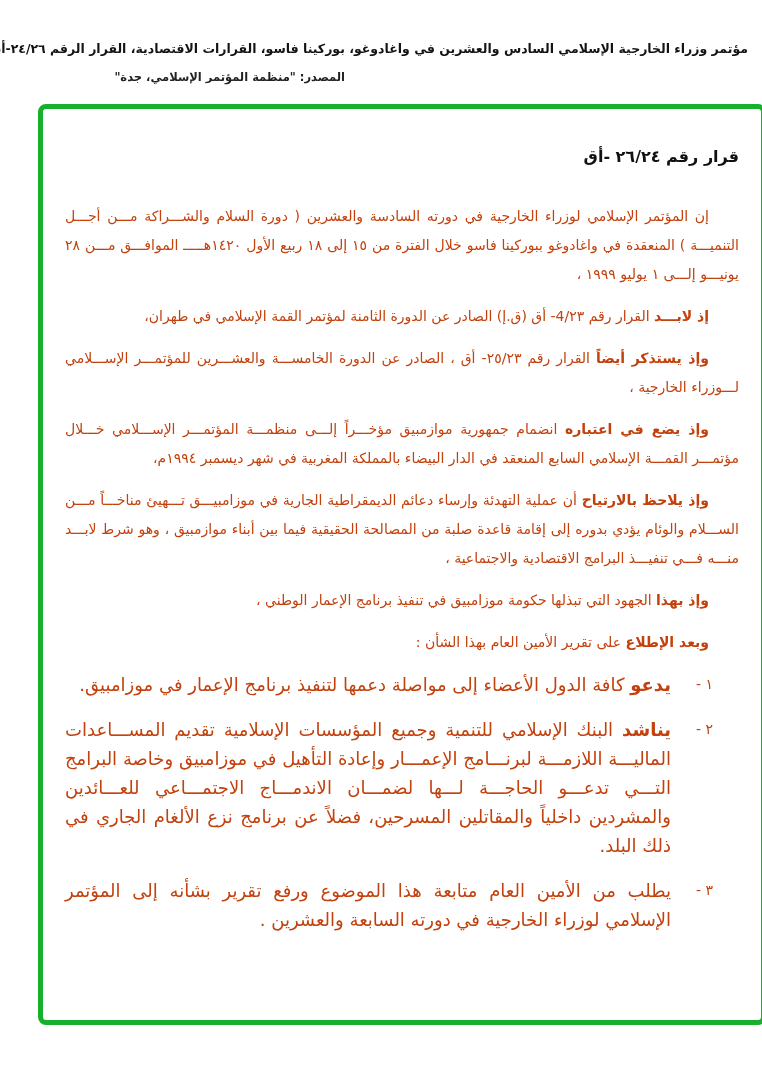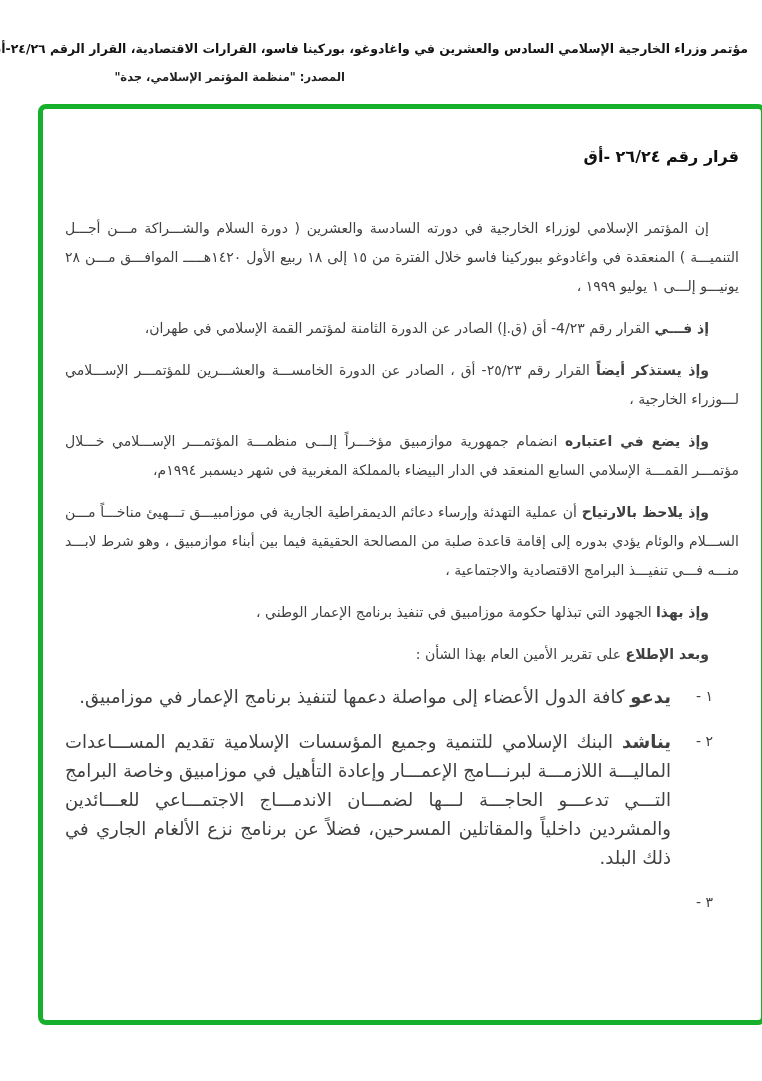--- a/index.html
+++ b/index.html
@@ -23,21 +23,21 @@
     position:absolute;left:38px;top:104px;width:674px;height:911px;
     border:5px solid #16b02c;border-radius:8px;background:#fff;
     padding:0 22px;box-sizing:content-box;
   }
   
   .t-center{text-align:right;}
   .title-number{margin-top:38px;font-size:16px;font-weight:bold;letter-spacing:0;}
   .title-about{margin-top:17px;font-size:14.5px;font-weight:bold;}
   .title-subject{margin-top:15px;font-size:16px;font-weight:bold;}
   
-  .body-text{margin-top:48px;font-size:14px;line-height:29px;color:#404040;}
+  .body-text{margin-top:36px;font-size:14px;line-height:29px;color:#c2410c;}
   .para{
     margin:0 0 13px 0;text-align:justify;text-indent:30px;
   }
   .para .lead{font-weight:bold;}
   
   .items{margin-top:6px;}
   .item{display:flex;align-items:flex-start;margin:0 0 16px 0;padding-right:26px;}
   .item .num{flex:0 0 34px;font-size:14px;line-height:29px;white-space:nowrap;}
   .item .txt{flex:1;text-align:justify;font-size:18px;line-height:29px;margin-right:8px;}
   .item .txt .lead{font-weight:bold;}
@@ -49,21 +49,21 @@
 <div class="source-line">المصدر: "منظمة المؤتمر الإسلامي، جدة"</div>
 
 <div class="decree-box">
 
   <div class="t-center title-number">قرار رقم ٢٦/٢٤ -أق</div>
 
   <div class="body-text">
 
     <p class="para"><span class="lead"></span><span>إن المؤتمر الإسلامي لوزراء الخارجية في دورته السادسة والعشرين ( دورة السلام والشـــراكة مـــن أجـــل التنميـــة ) المنعقدة في واغادوغو ببوركينا فاسو خلال الفترة من ١٥ إلى ١٨ ربيع الأول ١٤٢٠هـــــ الموافـــق مـــن ٢٨ يونيـــو إلـــى ١ يوليو ١٩٩٩ ،</span></p>
 
-    <p class="para"><span class="lead">إذ فـــي</span><span> القرار رقم 4/٢٣- أق (ق.إ) الصادر عن الدورة الثامنة لمؤتمر القمة الإسلامي في طهران،</span></p>
+    <p class="para"><span class="lead">إذ لابـــد</span><span> القرار رقم 4/٢٣- أق (ق.إ) الصادر عن الدورة الثامنة لمؤتمر القمة الإسلامي في طهران،</span></p>
 
     <p class="para"><span class="lead">وإذ يستذكر أيضاً</span><span> القرار رقم ٢٥/٢٣- أق ، الصادر عن الدورة الخامســـة والعشـــرين للمؤتمـــر الإســـلامي لـــوزراء الخارجية ،</span></p>
 
     <p class="para"><span class="lead">وإذ يضع في اعتباره</span><span> انضمام جمهورية موازمبيق مؤخـــراً إلـــى منظمـــة المؤتمـــر الإســـلامي خـــلال مؤتمـــر القمـــة الإسلامي السابع المنعقد في الدار البيضاء بالمملكة المغربية في شهر ديسمبر ١٩٩٤م،</span></p>
 
     <p class="para"><span class="lead">وإذ يلاحظ بالارتياح</span><span> أن عملية التهدئة وإرساء دعائم الديمقراطية الجارية في موزامبيـــق تـــهيئ مناخـــاً مـــن الســـلام والوئام يؤدي بدوره إلى إقامة قاعدة صلبة من المصالحة الحقيقية فيما بين أبناء موازمبيق ، وهو شرط لابـــد منـــه فـــي تنفيـــذ البرامج الاقتصادية والاجتماعية ،</span></p>
 
     <p class="para"><span class="lead">وإذ بهذا</span><span> الجهود التي تبذلها حكومة موزامبيق في تنفيذ برنامج الإعمار الوطني ،</span></p>
 
     <p class="para"><span class="lead">وبعد الإطلاع</span><span> على تقرير الأمين العام بهذا الشأن :</span></p>
@@ -75,17 +75,18 @@
         <div class="txt"><span class="lead">يدعو</span><span> كافة الدول الأعضاء إلى مواصلة دعمها لتنفيذ برنامج الإعمار في موزامبيق.</span></div>
       </div>
 
       <div class="item">
         <div class="num">٢ -</div>
         <div class="txt"><span class="lead">يناشد</span><span> البنك الإسلامي للتنمية وجميع المؤسسات الإسلامية تقديم المســـاعدات الماليـــة اللازمـــة لبرنـــامج الإعمـــار وإعادة التأهيل في موزامبيق وخاصة البرامج التـــي تدعـــو الحاجـــة لـــها لضمـــان الاندمـــاج الاجتمـــاعي للعـــائدين والمشردين داخلياً والمقاتلين المسرحين، فضلاً عن برنامج نزع الألغام الجاري في ذلك البلد.</span></div>
       </div>
 
       <div class="item">
         <div class="num">٣ -</div>
+        <div class="txt"><span class="lead"></span><span>يطلب من الأمين العام متابعة هذا الموضوع ورفع تقرير بشأنه إلى المؤتمر الإسلامي لوزراء الخارجية في دورته السابعة والعشرين .</span></div>
       </div>
 
     </div>
   </div>
 </div>
 
 </body></html>

